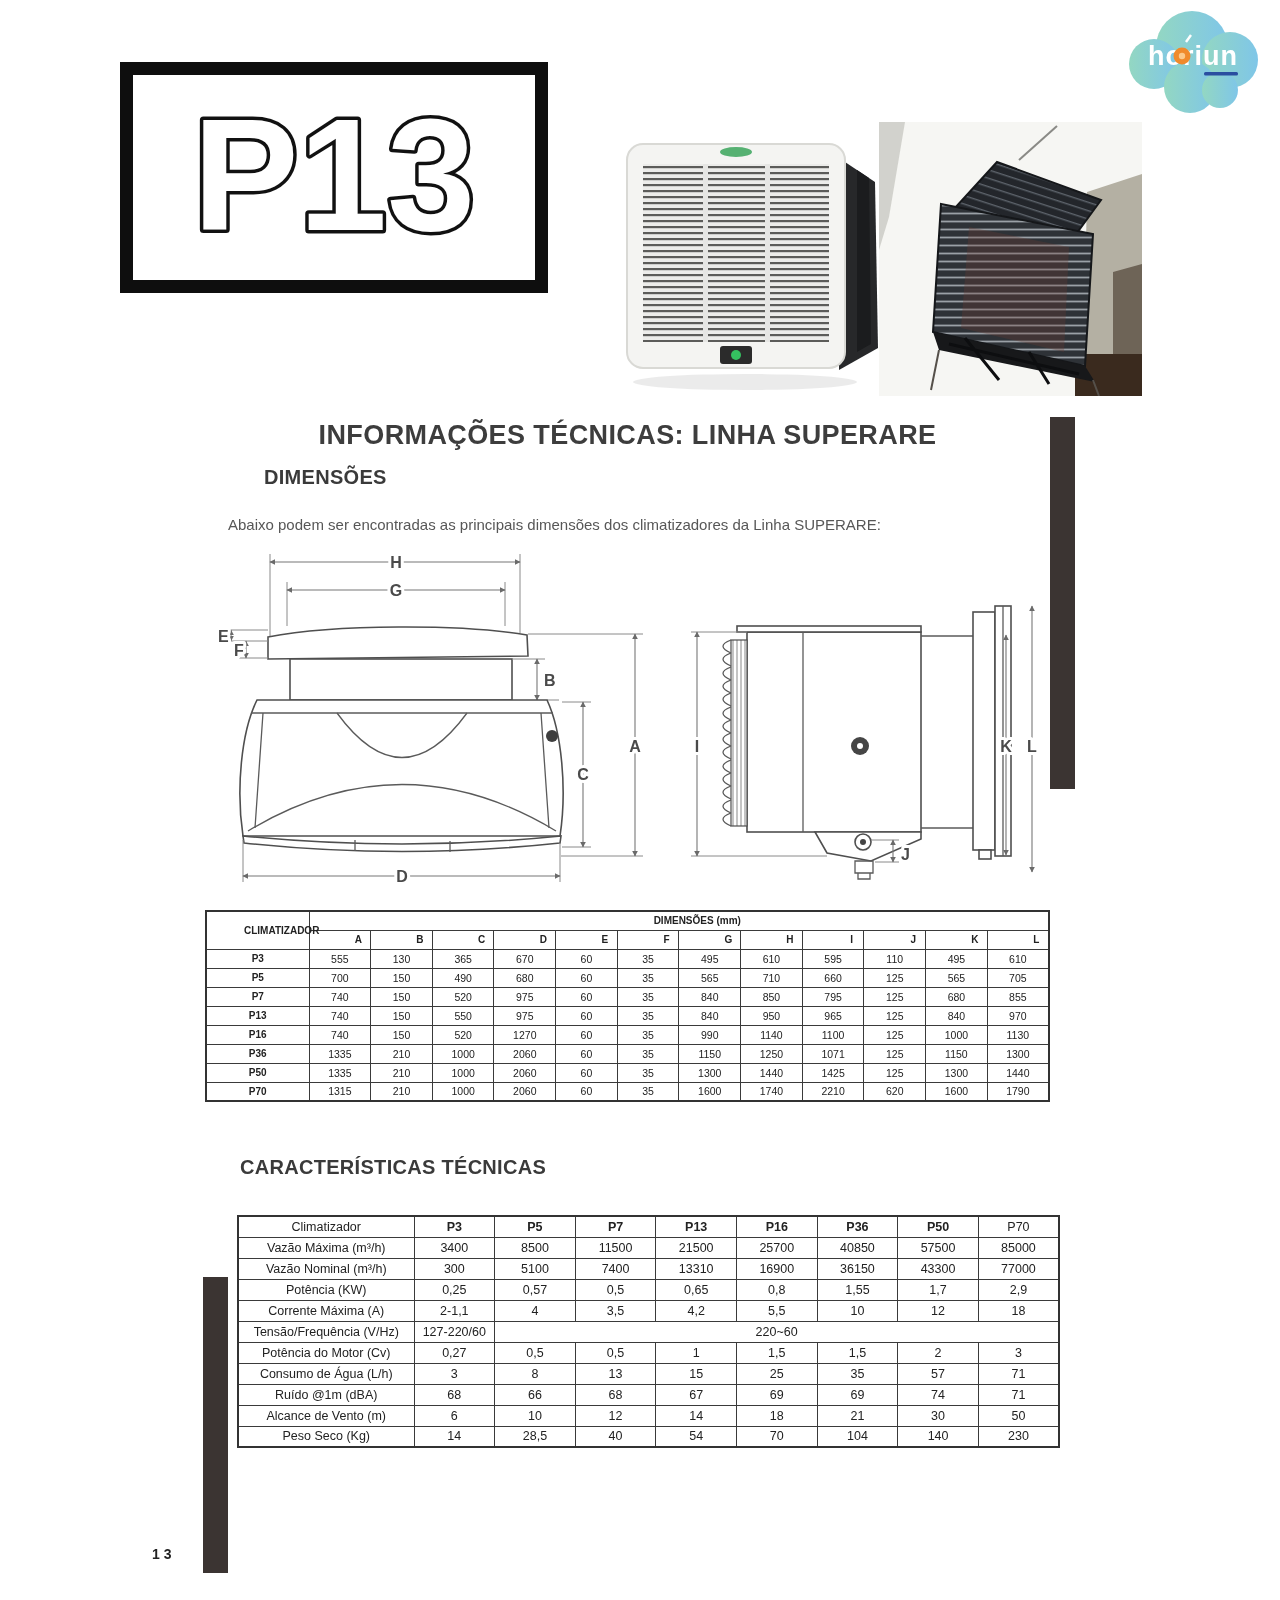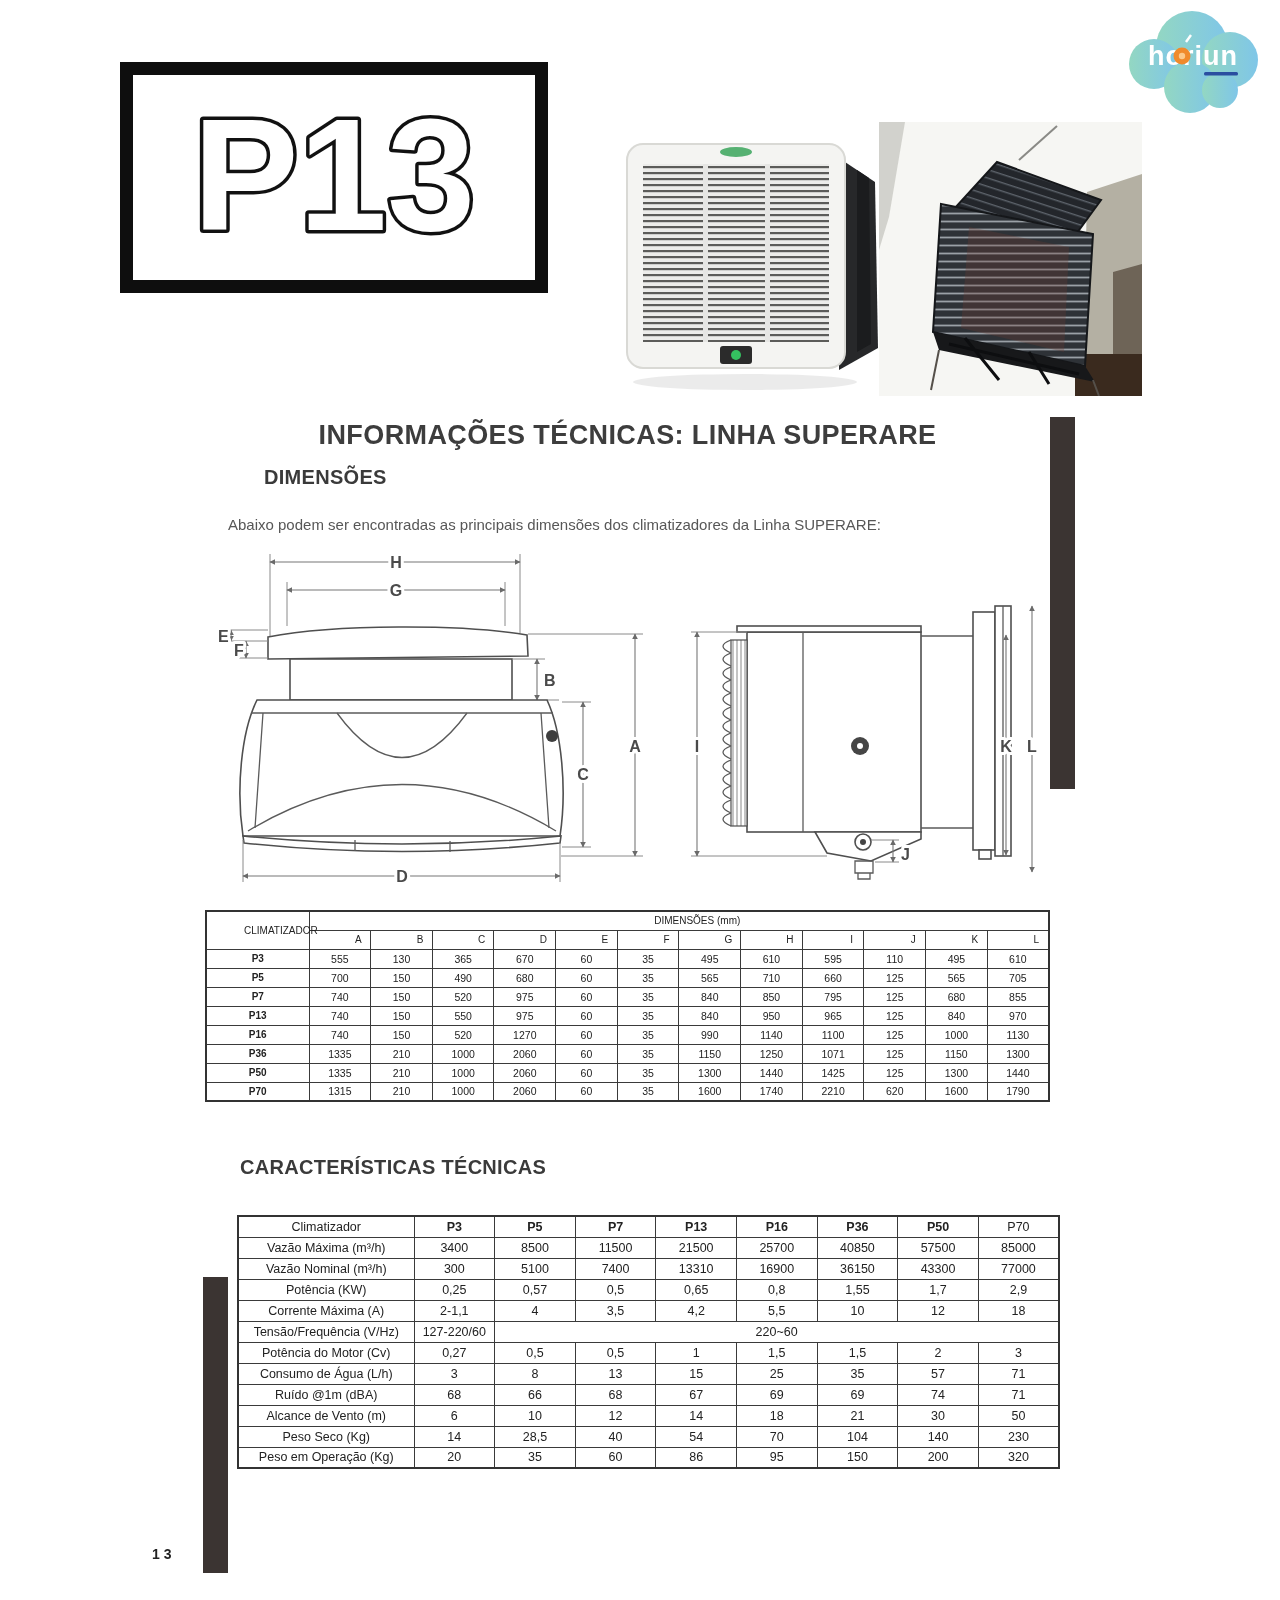--- a/index.html
+++ b/index.html
@@ -40,21 +40,21 @@
   .diagram .w  { fill:none;    stroke:#8a8a8a; stroke-width:1; }
   .diagram .d  { fill:none;    stroke:#777;    stroke-width:1.1; }
   .diagram text.dimlbl { font-family:"Liberation Sans",sans-serif; font-size:16px; font-weight:bold;
     fill:#4a4a4a; paint-order:stroke; stroke:#ffffff; stroke-width:6px; stroke-linejoin:round; }
 
   
   .dim-table-wrap { left:205px; top:910px; }
   table.dim { border-collapse:collapse; width:845px; table-layout:fixed;
     font-size:10.5px; color:#222; border:2.5px solid #333; background:#fff; }
   table.dim th, table.dim td { border:1.5px solid #3a3a3a; text-align:center; padding:1px 0; height:19px; font-weight:normal; }
-  table.dim thead th { font-weight:normal; font-size:10px;padding-left:37px; }
+  table.dim thead th { font-weight:bold; font-size:10px;padding-left:37px; }
   table.dim td.rowlbl { font-weight:bold; font-size:10px; }
 
   
   .char-table-wrap { left:237px; top:1215px; }
   table.chr { border-collapse:collapse; width:823px; table-layout:fixed;
     font-size:12.5px; color:#222; border:2.5px solid #333; background:#fff; }
   table.chr th, table.chr td { border:1.7px solid #3a3a3a; text-align:center; padding:1px 2px; height:21px; }
   table.chr thead th { font-weight:bold; }
   table.chr thead th.label-col { font-weight:normal; }
   table.chr thead th:last-child { font-weight:normal; }
@@ -502,28 +502,17 @@
           <td class="label-col">Peso Seco (Kg)</td>
           <td>14</td>
           <td>28,5</td>
           <td>40</td>
           <td>54</td>
           <td>70</td>
           <td>104</td>
           <td>140</td>
           <td>230</td>
         </tr>
-        <tr>
-          <td class="label-col">Peso em Operação (Kg)</td>
-          <td>20</td>
-          <td>35</td>
-          <td>60</td>
-          <td>86</td>
-          <td>95</td>
-          <td>150</td>
-          <td>200</td>
-          <td>320</td>
-        </tr>
       </tbody>
   </table>
 </div>
 
 <div class="abs page-num">13</div>
 
 </body></html>

